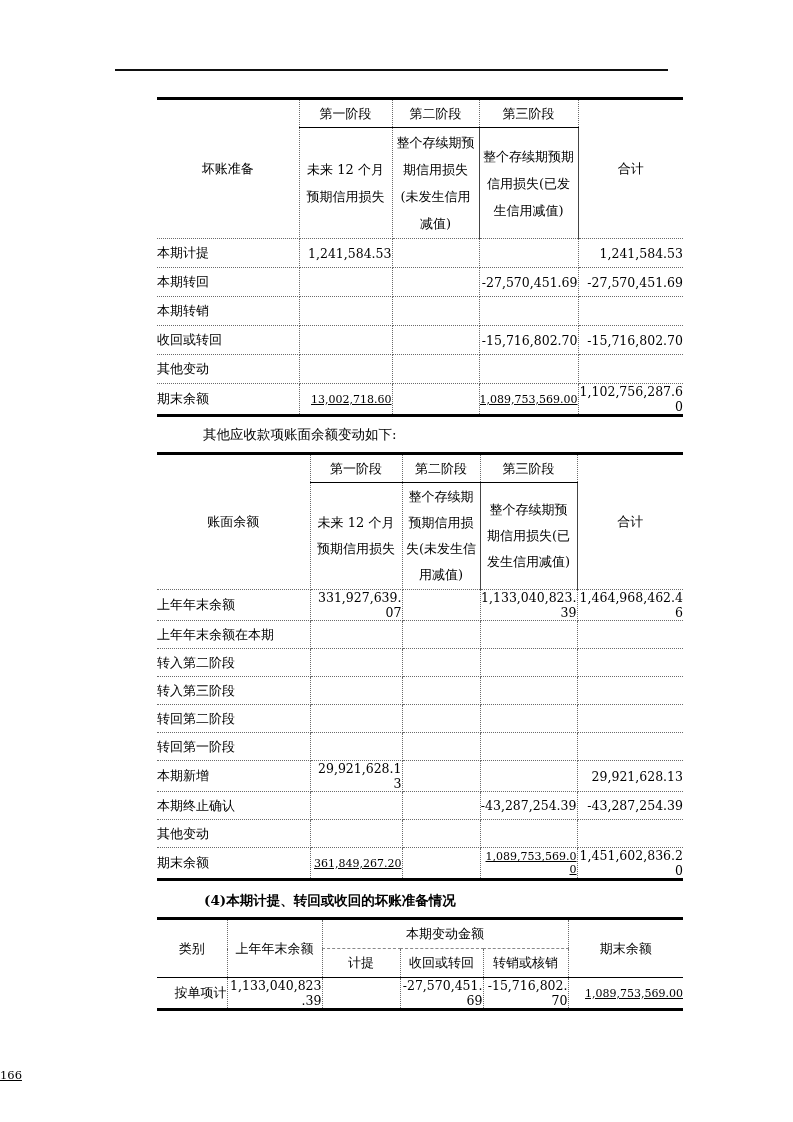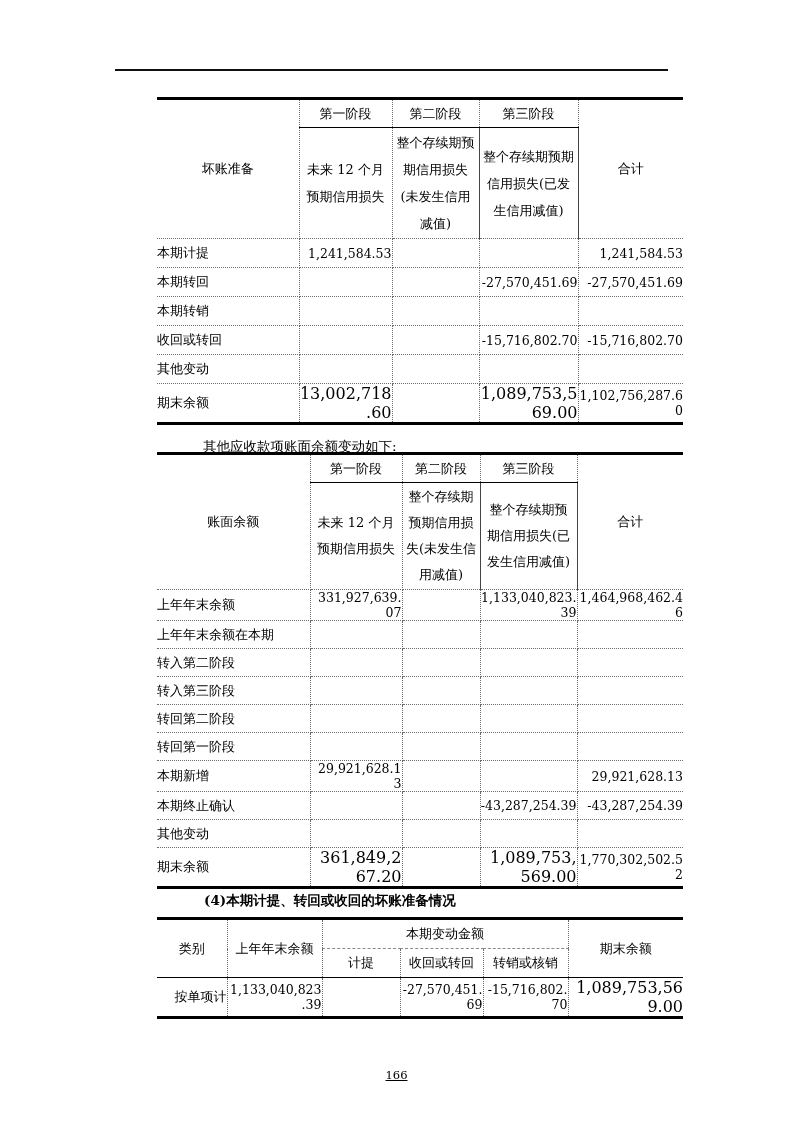--- a/index.html
+++ b/index.html
@@ -5,23 +5,23 @@
   html,body{margin:0;padding:0;background:#fff;}
   .page{
     position:relative;width:793px;height:1122px;background:#fff;
     font-family:"DejaVu Serif","Liberation Serif",serif;color:#000;overflow:hidden;
   }
   .doc-title{
     position:absolute;left:0;top:49px;width:793px;text-align:center;
     font-size:13.5px;font-weight:600;letter-spacing:.5px;
   }
   .title-rule{position:absolute;left:115px;top:69px;width:553px;height:0;border-top:2px solid #111;}
-  .intro-text{position:absolute;left:203px;top:438px;font-size:13.5px;}
+  .intro-text{position:absolute;left:203px;top:426px;font-size:13.5px;}
   .section4-title{position:absolute;left:197px;top:892px;font-size:13.5px;font-weight:600;margin-left:7px;}
-  .page-number{position:absolute;left:0;top:1068px;width:793px;text-align:center;font-size:11.5px;text-decoration:underline;}
+  .page-number{position:absolute;left:0;top:1068px;width:793px;text-align:left;font-size:11.5px;text-decoration:underline;}
 
   table.fin{
     position:absolute;left:157px;width:526px;border-collapse:collapse;table-layout:fixed;
     border-top:3px solid #000;border-bottom:3px solid #000;font-size:13px;
   }
   .t1{top:97px;}
   .t2{top:452px;}
   .t3{top:917px;}
   table.fin td{
     border-right:1px dotted #6b6b6b;vertical-align:middle;overflow:hidden;
@@ -39,21 +39,21 @@
   .t1 td.boxed,.t2 td.boxed{border-left:1px solid #444;border-right:1px solid #444;margin-left:40px;}
   .t2 td.sub{line-height:26px;}
   
   table.fin tbody td{border-bottom:1px dotted #6b6b6b;}
   table.fin tbody tr:last-child td{border-bottom:none;}
   .t1 tbody td{height:28px;margin-top:7px;}
   .t2 tbody td{height:27px;}
   .t3 tbody td{height:27px;text-align:right;}
   td.lbl{text-align:left;padding-left:5px;}
   td.num{text-align:right;padding-right:4px;font-size:12.5px;}
-  td.num.sm{font-size:16px;}
+  td.num.sm{font-size:11px;text-decoration:underline;}
   
   .t3 thead td{height:28px;text-align:center;}
   .t3 td.h-span{border-bottom:1px solid #000;}
   .t3 td.changehdr{border-bottom:1px dashed #8a8a8a;margin-top:32px;}
   .t3 td.sub3{border-bottom:1px solid #000;}
 </style>
 </head>
 <body>
 
 <div class="page">
@@ -214,21 +214,21 @@
           <td class="num"></td>
           <td class="num"></td>
           <td class="num"></td>
           <td class="num lastcol"></td>
         </tr>
         <tr>
           <td class="lbl">期末余额</td>
           <td class="num sm">361,849,267.20</td>
           <td class="num"></td>
           <td class="num sm">1,089,753,569.00</td>
-          <td class="num lastcol">1,770,302,502.52</td>
+          <td class="num lastcol">1,451,602,836.20</td>
         </tr>
       </tbody>
   </table>
 
   <div class="section4-title">(4)本期计提、转回或收回的坏账准备情况</div>
 
   <table class="fin t3">
     <colgroup>
       <col style="width:70px">
         <col style="width:95px">

